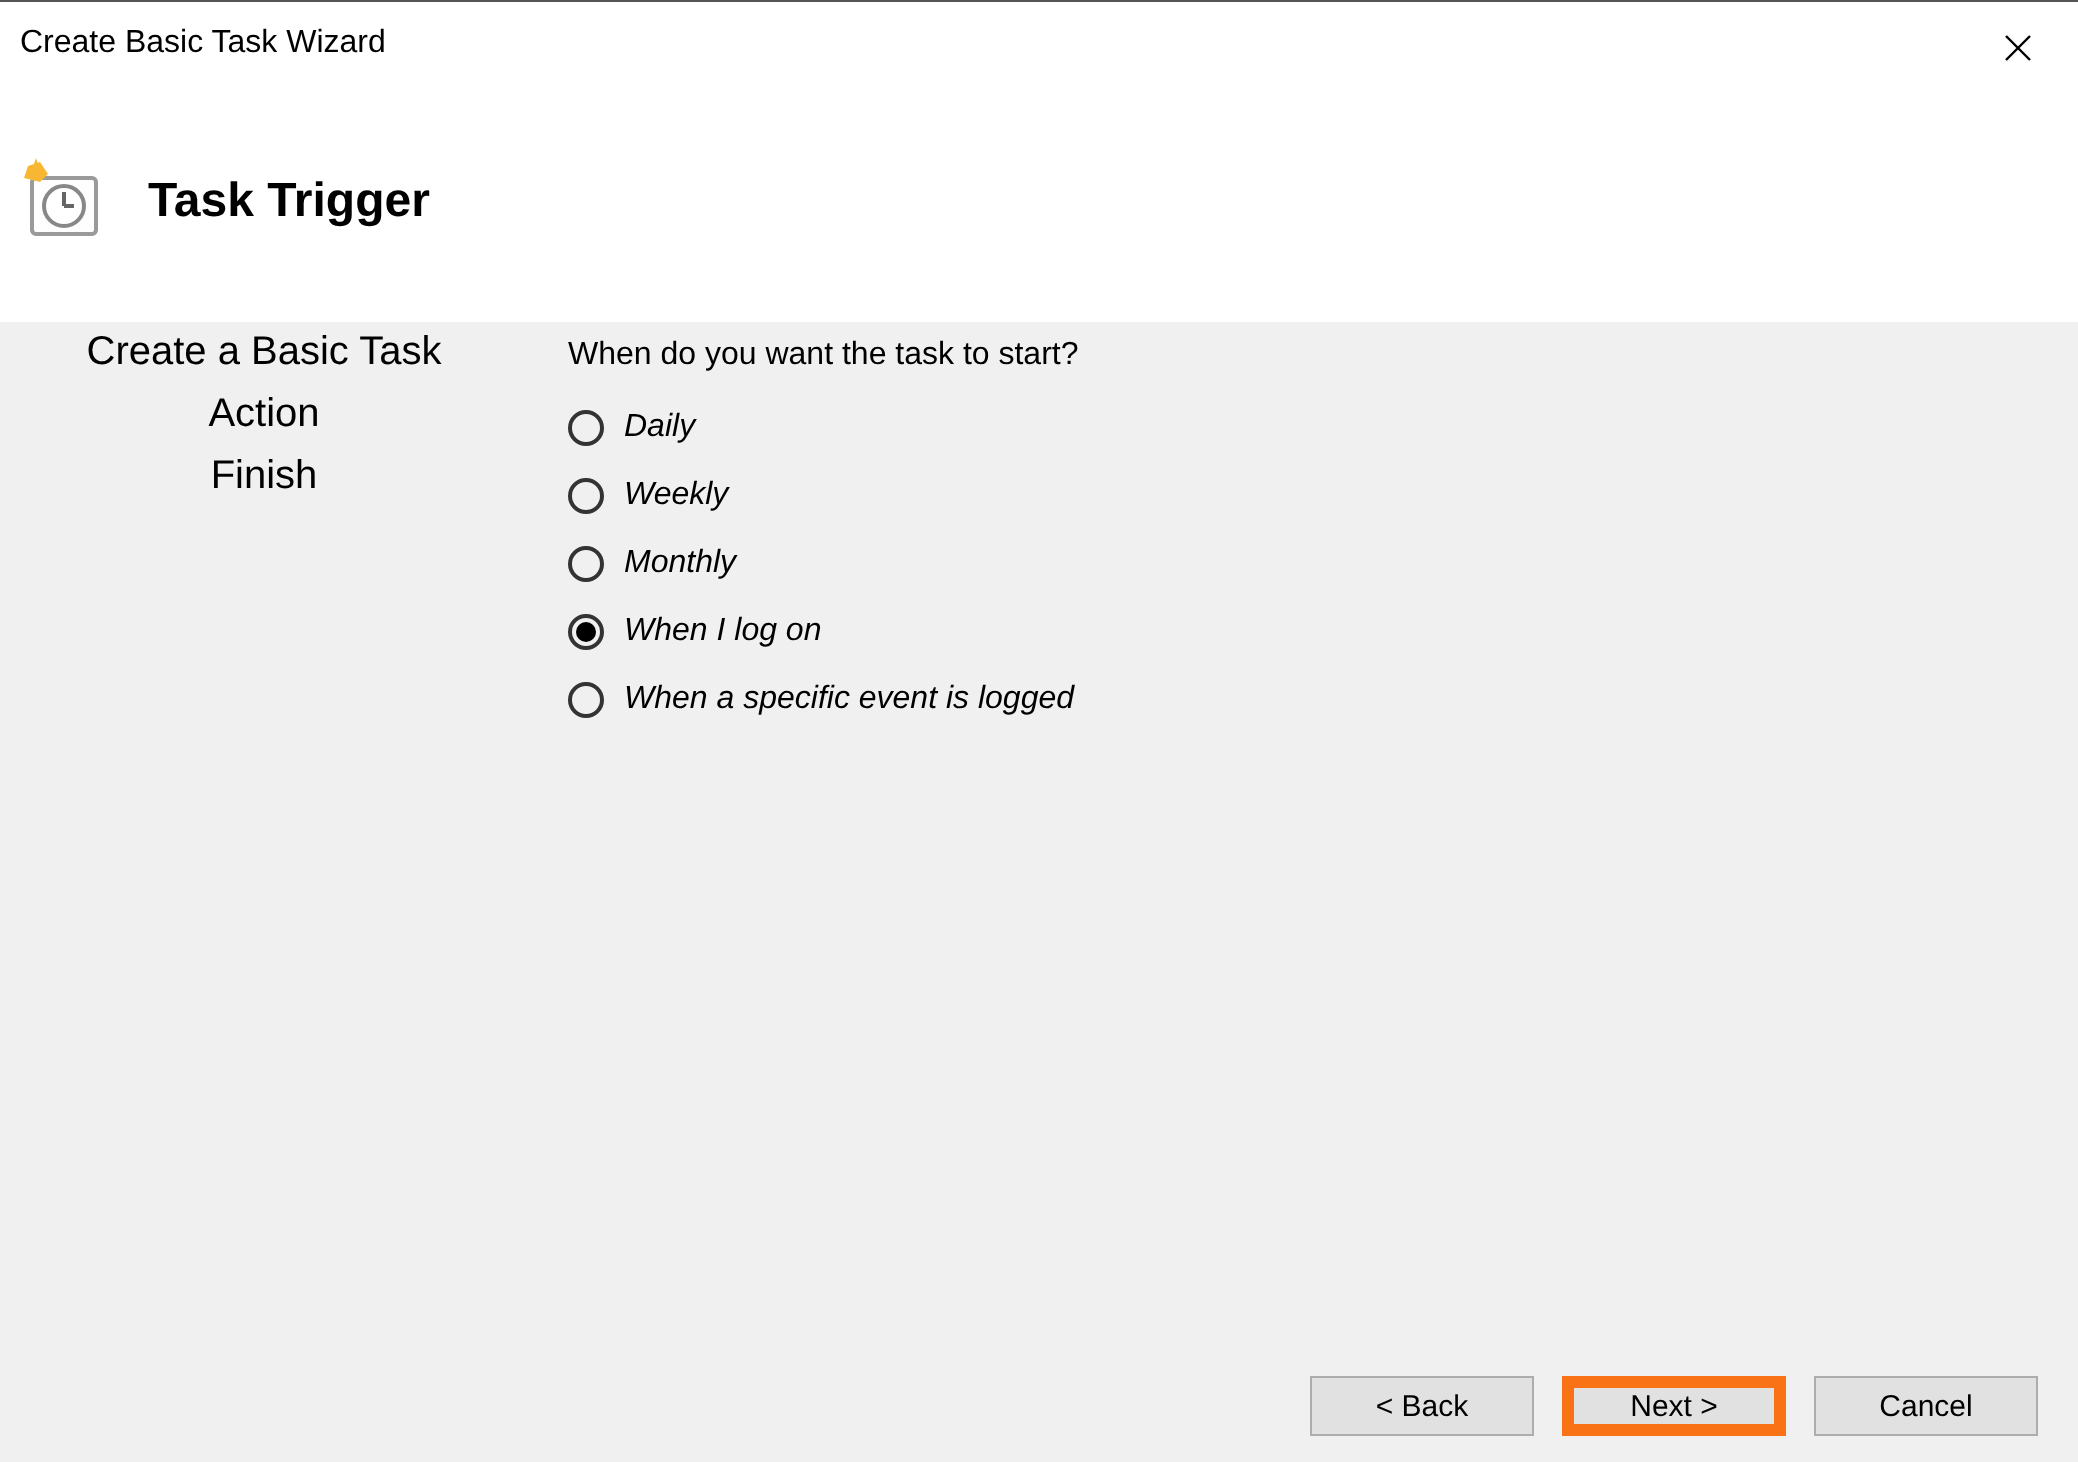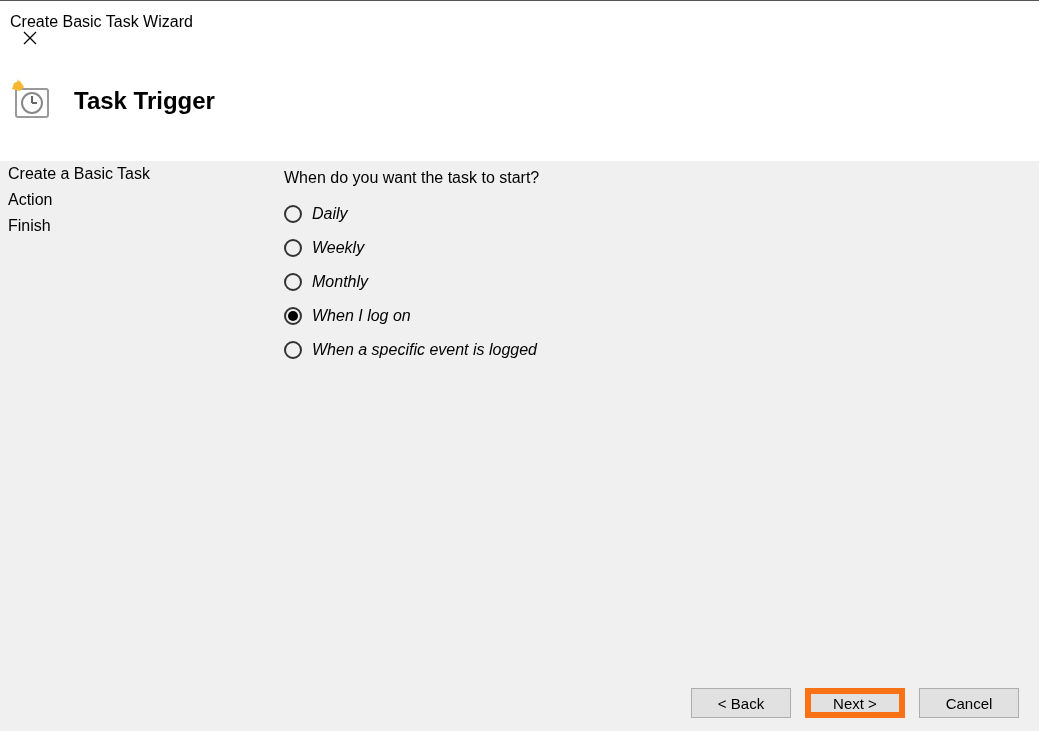--- a/index.html
+++ b/index.html
@@ -23,21 +23,20 @@
       display: flex;
       flex-direction: column;
       position: relative;
     }
     .titlebar {
       display: flex;
       align-items: flex-start;
       justify-content: space-between;
       padding: 8px 10px 0 10px;
       height: 40px;
-      flex-direction: column;
     }
     .titlebar-text {
       font-size: 16px;
       color: #000;
       padding-top: 4px;
     }
     .close-btn {
       width: 40px;
       height: 30px;
       display: flex;
@@ -72,23 +71,24 @@
       display: flex;
       border-top: 0px solid #ddd;
     }
     .sidebar {
       width: 264px;
       display: flex;
       flex-direction: column;
     }
     .sidebar-item {
       padding: 4px 8px;
-      font-size: 16px;
-      cursor: pointer;
-      color: #000;
+      font-size: 20px;
+      cursor: pointer;
+      color: #000;
+      text-align: center;
     }
     .sidebar-item.selected {
       background: #0078d7;
       color: #fff;
     }
     .main {
       flex: 1;
       padding: 8px 10px 10px 20px;
     }
     .question {
@@ -133,21 +133,21 @@
       right: 0;
       height: 56px;
       background: #f0f0f0;
       display: flex;
       justify-content: flex-end;
       align-items: center;
       padding-right: 20px;
       gap: 14px;
     }
     .wiz-btn {
-      width: 100px;
+      width: 112px;
       height: 30px;
       background: #e1e1e1;
       border: 1px solid #adadad;
       font-size: 15px;
       cursor: pointer;
       display: flex;
       align-items: center;
       justify-content: center;
       font-family: inherit;
     }

